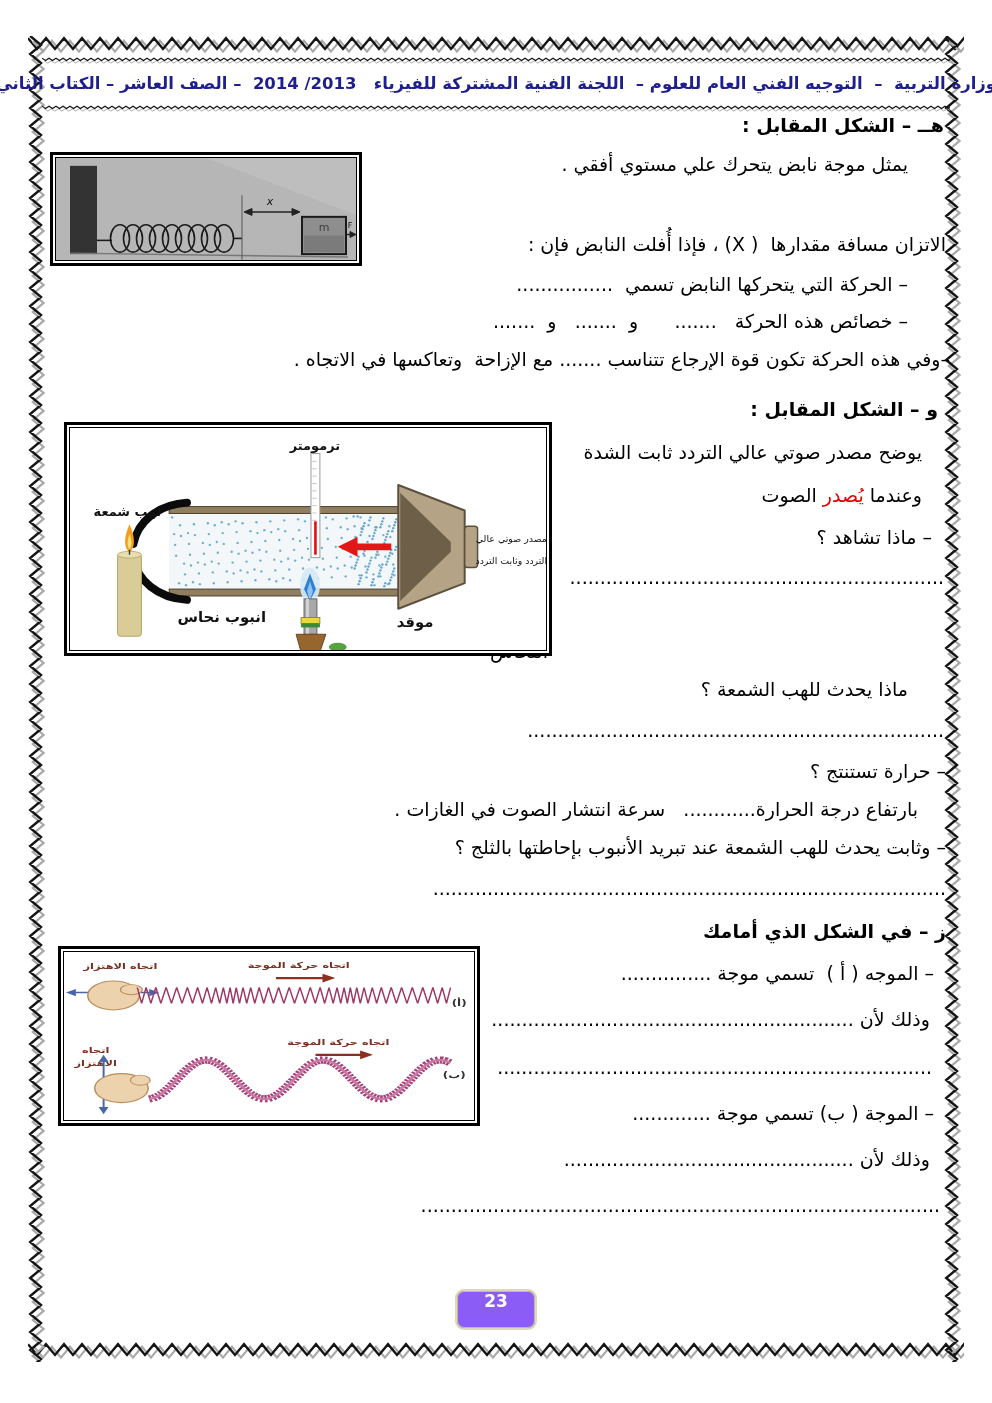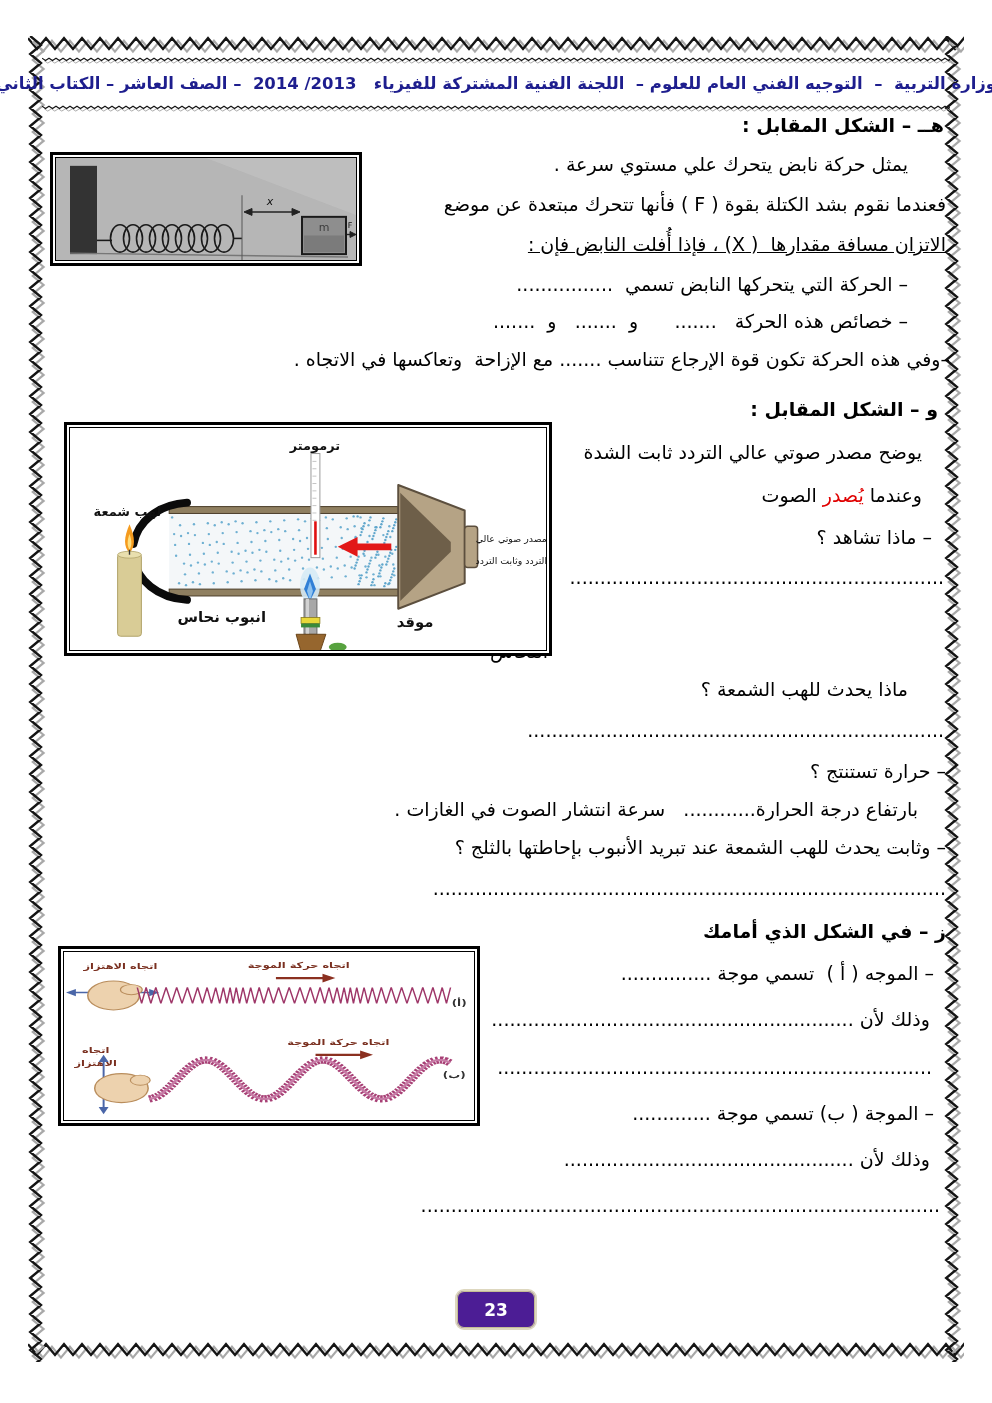--- a/index.html
+++ b/index.html
@@ -9,22 +9,22 @@
   .ar{position:absolute;direction:rtl;white-space:pre;font-size:19px;color:#000;line-height:1.25;}
   .bold{font-weight:bold;}
   .red{color:#e00000;}
   .header-box{position:absolute;left:42px;top:58px;width:908px;height:50px;
               display:flex;align-items:center;justify-content:center;}
   .header-title{direction:rtl;white-space:pre;font-weight:bold;font-size:16.5px;color:#1e1e8e;}
   .figure-frame{position:absolute;border:3px solid #000;background:#fff;padding:2px;box-sizing:border-box;}
   .figure-inner{border:1px solid #000;width:100%;height:100%;box-sizing:border-box;overflow:hidden;}
   .figure-inner svg{display:block;width:100%;height:100%;}
   svg text{font-family:"DejaVu Sans",sans-serif;}
-  .badge{position:absolute;left:455px;top:1289px;width:78px;height:37px;background:#4c1d95;
-         border:2px solid #ddd7bf;border-radius:9px;display:flex;align-items:center;justify-content:center;
+  .badge{position:absolute;left:455px;top:1289px;width:78px;height:37px;background:#8b5cf6;
+         border:2px solid #ddd7bf;border-radius:9px;display:flex;align-items:flex-start;justify-content:center;
          color:#fff;font-weight:bold;font-size:17px;box-shadow:inset 0 0 0 1px #c4bc95;}
 </style>
 </head>
 <body>
 
 <div class="page">
 
   <div class="zigzag" style="left:28px;top:36px;width:936px;height:20px;">
       <svg width="936" height="20" style="display:block">
         <polyline points="5.94,4.800000000000001 14.940000000000001,15.6 23.94,4.800000000000001 32.94,15.6 41.94,4.800000000000001 50.94,15.6 59.94,4.800000000000001 68.94,15.6 77.94,4.800000000000001 86.94,15.6 95.94,4.800000000000001 104.94,15.6 113.94,4.800000000000001 122.94,15.6 131.94,4.800000000000001 140.94,15.6 149.94,4.800000000000001 158.94,15.6 167.94,4.800000000000001 176.94,15.6 185.94,4.800000000000001 194.94,15.6 203.94,4.800000000000001 212.94,15.6 221.94,4.800000000000001 230.94,15.6 239.94,4.800000000000001 248.94,15.6 257.94,4.800000000000001 266.94,15.6 275.94,4.800000000000001 284.94,15.6 293.94,4.800000000000001 302.94,15.6 311.94,4.800000000000001 320.94,15.6 329.94,4.800000000000001 338.94,15.6 347.94,4.800000000000001 356.94,15.6 365.94,4.800000000000001 374.94,15.6 383.94,4.800000000000001 392.94,15.6 401.94,4.800000000000001 410.94,15.6 419.94,4.800000000000001 428.94,15.6 437.94,4.800000000000001 446.94,15.6 455.94,4.800000000000001 464.94,15.6 473.94,4.800000000000001 482.94,15.6 491.94,4.800000000000001 500.94,15.6 509.94,4.800000000000001 518.94,15.6 527.94,4.800000000000001 536.94,15.6 545.94,4.800000000000001 554.94,15.6 563.94,4.800000000000001 572.94,15.6 581.94,4.800000000000001 590.94,15.6 599.94,4.800000000000001 608.94,15.6 617.94,4.800000000000001 626.94,15.6 635.94,4.800000000000001 644.94,15.6 653.94,4.800000000000001 662.94,15.6 671.94,4.800000000000001 680.94,15.6 689.94,4.800000000000001 698.94,15.6 707.94,4.800000000000001 716.94,15.6 725.94,4.800000000000001 734.94,15.6 743.94,4.800000000000001 752.94,15.6 761.94,4.800000000000001 770.94,15.6 779.94,4.800000000000001 788.94,15.6 797.94,4.800000000000001 806.94,15.6 815.94,4.800000000000001 824.94,15.6 833.94,4.800000000000001 842.94,15.6 851.94,4.800000000000001 860.94,15.6 869.94,4.800000000000001 878.94,15.6 887.94,4.800000000000001 896.94,15.6 905.94,4.800000000000001 914.94,15.6 923.94,4.800000000000001 932.94,15.6 941.94,4.800000000000001 950.94,15.6 " fill="none" stroke="#a9a9a9" stroke-width="2.16"></polyline>
@@ -60,23 +60,22 @@
     <div class="header-title">وزارة التربية  –  التوجيه الفني العام للعلوم –  اللجنة الفنية المشتركة للفيزياء   2013/ 2014  – الصف العاشر – الكتاب الثاني</div>
   </div>
   <div class="zigzag" style="left:42px;top:104px;width:908px;height:8px;">
       <svg width="908" height="8" style="display:block">
         <polyline points="2.31,4.800000000000001 5.8100000000000005,7.1 9.31,4.800000000000001 12.81,7.1 16.31,4.800000000000001 19.81,7.1 23.31,4.800000000000001 26.81,7.1 30.31,4.800000000000001 33.81,7.1 37.31,4.800000000000001 40.81,7.1 44.31,4.800000000000001 47.81,7.1 51.31,4.800000000000001 54.81,7.1 58.31,4.800000000000001 61.81,7.1 65.31,4.800000000000001 68.81,7.1 72.31,4.800000000000001 75.81,7.1 79.31,4.800000000000001 82.81,7.1 86.31,4.800000000000001 89.81,7.1 93.31,4.800000000000001 96.81,7.1 100.31,4.800000000000001 103.81,7.1 107.31,4.800000000000001 110.81,7.1 114.31,4.800000000000001 117.81,7.1 121.31,4.800000000000001 124.81,7.1 128.31,4.800000000000001 131.81,7.1 135.31,4.800000000000001 138.81,7.1 142.31,4.800000000000001 145.81,7.1 149.31,4.800000000000001 152.81,7.1 156.31,4.800000000000001 159.81,7.1 163.31,4.800000000000001 166.81,7.1 170.31,4.800000000000001 173.81,7.1 177.31,4.800000000000001 180.81,7.1 184.31,4.800000000000001 187.81,7.1 191.31,4.800000000000001 194.81,7.1 198.31,4.800000000000001 201.81,7.1 205.31,4.800000000000001 208.81,7.1 212.31,4.800000000000001 215.81,7.1 219.31,4.800000000000001 222.81,7.1 226.31,4.800000000000001 229.81,7.1 233.31,4.800000000000001 236.81,7.1 240.31,4.800000000000001 243.81,7.1 247.31,4.800000000000001 250.81,7.1 254.31,4.800000000000001 257.81,7.1 261.31,4.800000000000001 264.81,7.1 268.31,4.800000000000001 271.81,7.1 275.31,4.800000000000001 278.81,7.1 282.31,4.800000000000001 285.81,7.1 289.31,4.800000000000001 292.81,7.1 296.31,4.800000000000001 299.81,7.1 303.31,4.800000000000001 306.81,7.1 310.31,4.800000000000001 313.81,7.1 317.31,4.800000000000001 320.81,7.1 324.31,4.800000000000001 327.81,7.1 331.31,4.800000000000001 334.81,7.1 338.31,4.800000000000001 341.81,7.1 345.31,4.800000000000001 348.81,7.1 352.31,4.800000000000001 355.81,7.1 359.31,4.800000000000001 362.81,7.1 366.31,4.800000000000001 369.81,7.1 373.31,4.800000000000001 376.81,7.1 380.31,4.800000000000001 383.81,7.1 387.31,4.800000000000001 390.81,7.1 394.31,4.800000000000001 397.81,7.1 401.31,4.800000000000001 404.81,7.1 408.31,4.800000000000001 411.81,7.1 415.31,4.800000000000001 418.81,7.1 422.31,4.800000000000001 425.81,7.1 429.31,4.800000000000001 432.81,7.1 436.31,4.800000000000001 439.81,7.1 443.31,4.800000000000001 446.81,7.1 450.31,4.800000000000001 453.81,7.1 457.31,4.800000000000001 460.81,7.1 464.31,4.800000000000001 467.81,7.1 471.31,4.800000000000001 474.81,7.1 478.31,4.800000000000001 481.81,7.1 485.31,4.800000000000001 488.81,7.1 492.31,4.800000000000001 495.81,7.1 499.31,4.800000000000001 502.81,7.1 506.31,4.800000000000001 509.81,7.1 513.31,4.800000000000001 516.81,7.1 520.31,4.800000000000001 523.81,7.1 527.31,4.800000000000001 530.81,7.1 534.31,4.800000000000001 537.81,7.1 541.31,4.800000000000001 544.81,7.1 548.31,4.800000000000001 551.81,7.1 555.31,4.800000000000001 558.81,7.1 562.31,4.800000000000001 565.81,7.1 569.31,4.800000000000001 572.81,7.1 576.31,4.800000000000001 579.81,7.1 583.31,4.800000000000001 586.81,7.1 590.31,4.800000000000001 593.81,7.1 597.31,4.800000000000001 600.81,7.1 604.31,4.800000000000001 607.81,7.1 611.31,4.800000000000001 614.81,7.1 618.31,4.800000000000001 621.81,7.1 625.31,4.800000000000001 628.81,7.1 632.31,4.800000000000001 635.81,7.1 639.31,4.800000000000001 642.81,7.1 646.31,4.800000000000001 649.81,7.1 653.31,4.800000000000001 656.81,7.1 660.31,4.800000000000001 663.81,7.1 667.31,4.800000000000001 670.81,7.1 674.31,4.800000000000001 677.81,7.1 681.31,4.800000000000001 684.81,7.1 688.31,4.800000000000001 691.81,7.1 695.31,4.800000000000001 698.81,7.1 702.31,4.800000000000001 705.81,7.1 709.31,4.800000000000001 712.81,7.1 716.31,4.800000000000001 719.81,7.1 723.31,4.800000000000001 726.81,7.1 730.31,4.800000000000001 733.81,7.1 737.31,4.800000000000001 740.81,7.1 744.31,4.800000000000001 747.81,7.1 751.31,4.800000000000001 754.81,7.1 758.31,4.800000000000001 761.81,7.1 765.31,4.800000000000001 768.81,7.1 772.31,4.800000000000001 775.81,7.1 779.31,4.800000000000001 782.81,7.1 786.31,4.800000000000001 789.81,7.1 793.31,4.800000000000001 796.81,7.1 800.31,4.800000000000001 803.81,7.1 807.31,4.800000000000001 810.81,7.1 814.31,4.800000000000001 817.81,7.1 821.31,4.800000000000001 824.81,7.1 828.31,4.800000000000001 831.81,7.1 835.31,4.800000000000001 838.81,7.1 842.31,4.800000000000001 845.81,7.1 849.31,4.800000000000001 852.81,7.1 856.31,4.800000000000001 859.81,7.1 863.31,4.800000000000001 866.81,7.1 870.31,4.800000000000001 873.81,7.1 877.31,4.800000000000001 880.81,7.1 884.31,4.800000000000001 887.81,7.1 891.31,4.800000000000001 894.81,7.1 898.31,4.800000000000001 901.81,7.1 905.31,4.800000000000001 908.81,7.1 912.31,4.800000000000001 915.81,7.1 " fill="none" stroke="#a9a9a9" stroke-width="0.9900000000000001"></polyline>
         <polyline points="0,2.2 3.5,4.5 7,2.2 10.5,4.5 14,2.2 17.5,4.5 21,2.2 24.5,4.5 28,2.2 31.5,4.5 35,2.2 38.5,4.5 42,2.2 45.5,4.5 49,2.2 52.5,4.5 56,2.2 59.5,4.5 63,2.2 66.5,4.5 70,2.2 73.5,4.5 77,2.2 80.5,4.5 84,2.2 87.5,4.5 91,2.2 94.5,4.5 98,2.2 101.5,4.5 105,2.2 108.5,4.5 112,2.2 115.5,4.5 119,2.2 122.5,4.5 126,2.2 129.5,4.5 133,2.2 136.5,4.5 140,2.2 143.5,4.5 147,2.2 150.5,4.5 154,2.2 157.5,4.5 161,2.2 164.5,4.5 168,2.2 171.5,4.5 175,2.2 178.5,4.5 182,2.2 185.5,4.5 189,2.2 192.5,4.5 196,2.2 199.5,4.5 203,2.2 206.5,4.5 210,2.2 213.5,4.5 217,2.2 220.5,4.5 224,2.2 227.5,4.5 231,2.2 234.5,4.5 238,2.2 241.5,4.5 245,2.2 248.5,4.5 252,2.2 255.5,4.5 259,2.2 262.5,4.5 266,2.2 269.5,4.5 273,2.2 276.5,4.5 280,2.2 283.5,4.5 287,2.2 290.5,4.5 294,2.2 297.5,4.5 301,2.2 304.5,4.5 308,2.2 311.5,4.5 315,2.2 318.5,4.5 322,2.2 325.5,4.5 329,2.2 332.5,4.5 336,2.2 339.5,4.5 343,2.2 346.5,4.5 350,2.2 353.5,4.5 357,2.2 360.5,4.5 364,2.2 367.5,4.5 371,2.2 374.5,4.5 378,2.2 381.5,4.5 385,2.2 388.5,4.5 392,2.2 395.5,4.5 399,2.2 402.5,4.5 406,2.2 409.5,4.5 413,2.2 416.5,4.5 420,2.2 423.5,4.5 427,2.2 430.5,4.5 434,2.2 437.5,4.5 441,2.2 444.5,4.5 448,2.2 451.5,4.5 455,2.2 458.5,4.5 462,2.2 465.5,4.5 469,2.2 472.5,4.5 476,2.2 479.5,4.5 483,2.2 486.5,4.5 490,2.2 493.5,4.5 497,2.2 500.5,4.5 504,2.2 507.5,4.5 511,2.2 514.5,4.5 518,2.2 521.5,4.5 525,2.2 528.5,4.5 532,2.2 535.5,4.5 539,2.2 542.5,4.5 546,2.2 549.5,4.5 553,2.2 556.5,4.5 560,2.2 563.5,4.5 567,2.2 570.5,4.5 574,2.2 577.5,4.5 581,2.2 584.5,4.5 588,2.2 591.5,4.5 595,2.2 598.5,4.5 602,2.2 605.5,4.5 609,2.2 612.5,4.5 616,2.2 619.5,4.5 623,2.2 626.5,4.5 630,2.2 633.5,4.5 637,2.2 640.5,4.5 644,2.2 647.5,4.5 651,2.2 654.5,4.5 658,2.2 661.5,4.5 665,2.2 668.5,4.5 672,2.2 675.5,4.5 679,2.2 682.5,4.5 686,2.2 689.5,4.5 693,2.2 696.5,4.5 700,2.2 703.5,4.5 707,2.2 710.5,4.5 714,2.2 717.5,4.5 721,2.2 724.5,4.5 728,2.2 731.5,4.5 735,2.2 738.5,4.5 742,2.2 745.5,4.5 749,2.2 752.5,4.5 756,2.2 759.5,4.5 763,2.2 766.5,4.5 770,2.2 773.5,4.5 777,2.2 780.5,4.5 784,2.2 787.5,4.5 791,2.2 794.5,4.5 798,2.2 801.5,4.5 805,2.2 808.5,4.5 812,2.2 815.5,4.5 819,2.2 822.5,4.5 826,2.2 829.5,4.5 833,2.2 836.5,4.5 840,2.2 843.5,4.5 847,2.2 850.5,4.5 854,2.2 857.5,4.5 861,2.2 864.5,4.5 868,2.2 871.5,4.5 875,2.2 878.5,4.5 882,2.2 885.5,4.5 889,2.2 892.5,4.5 896,2.2 899.5,4.5 903,2.2 906.5,4.5 910,2.2 913.5,4.5 " fill="none" stroke="#151515" stroke-width="1.1"></polyline>
       </svg>
     </div>
 
   <div class="ar bold" style="right:48px;top:114px;">هــ – الشكل المقابل :</div>
-  <div class="ar" style="right:84px;top:153px;">يمثل حركة نابض يتحرك علي مستوي سرعة .</div>
-  <div class="ar" style="right:46px;top:193px;">فعندما نقوم بشد الكتلة بقوة ( F ) فأنها تتحرك مبتعدة عن موضع</div>
-  <div class="ar" style="right:46px;top:233px;text-decoration:underline;">الاتزان مسافة مقدارها  ( X) ، فإذا أُفلت النابض فإن :</div>
+  <div class="ar" style="right:84px;top:153px;">يمثل موجة نابض يتحرك علي مستوي أفقي .</div>
+  <div class="ar" style="right:46px;top:233px;">الاتزان مسافة مقدارها  ( X) ، فإذا أُفلت النابض فإن :</div>
   <div class="ar" style="right:84px;top:273px;">– الحركة التي يتحركها النابض تسمي  ................</div>
   <div class="ar" style="right:84px;top:310px;">– خصائص هذه الحركة   .......      و  .......   و  .......</div>
   <div class="ar" style="right:42px;top:348px;">–وفي هذه الحركة تكون قوة الإرجاع تتناسب ....... مع الإزاحة  وتعاكسها في الاتجاه .</div>
 
   <div class="figure-frame" style="left:50px;top:152px;width:312px;height:114px;">
     <div class="figure-inner">
       <svg viewBox="0 0 300 104" preserveAspectRatio="none">
         <rect x="0" y="0" width="300" height="104" fill="#b6b6b6"></rect>
         <polygon points="150,0 300,0 300,58" fill="#c3c3c3" opacity="0.65"></polygon>
         <rect x="14" y="8" width="27" height="90" fill="#333"></rect>

